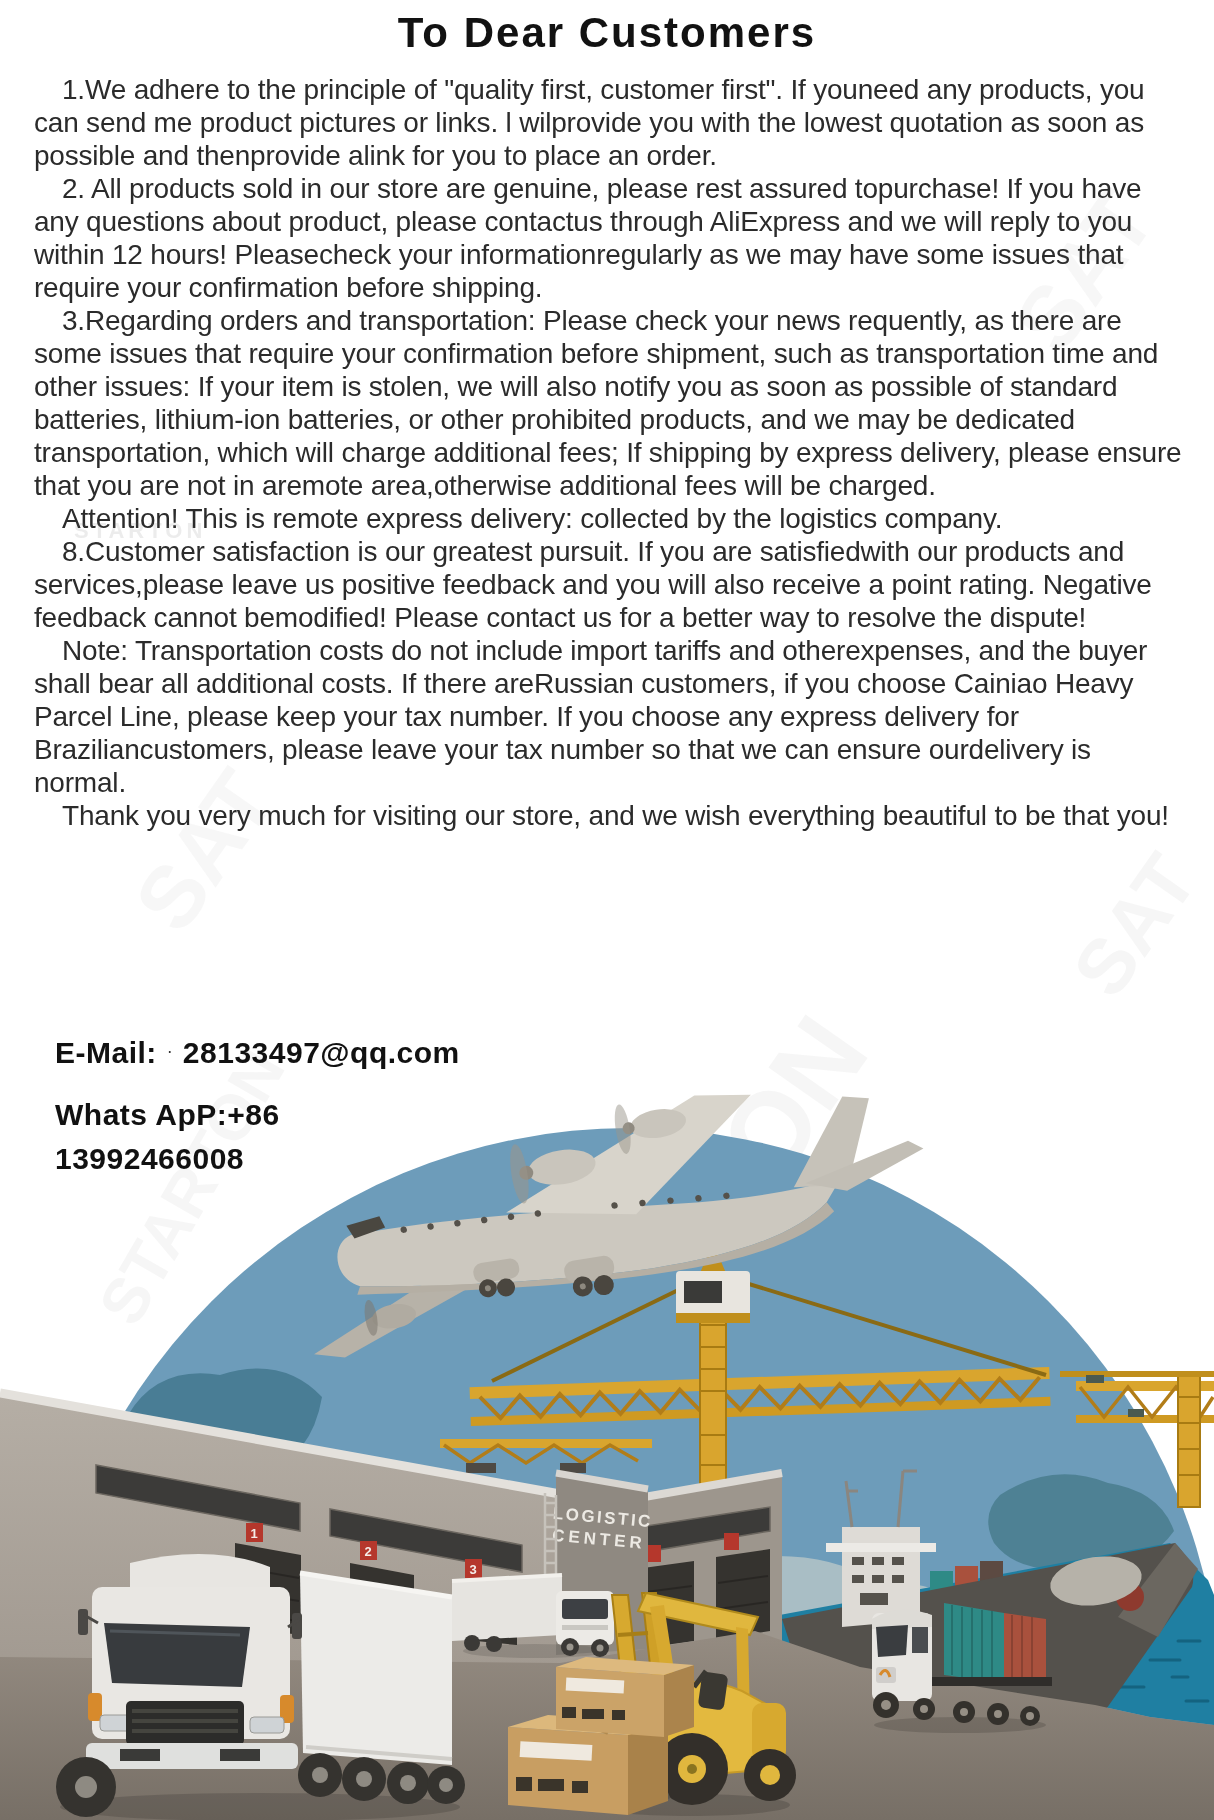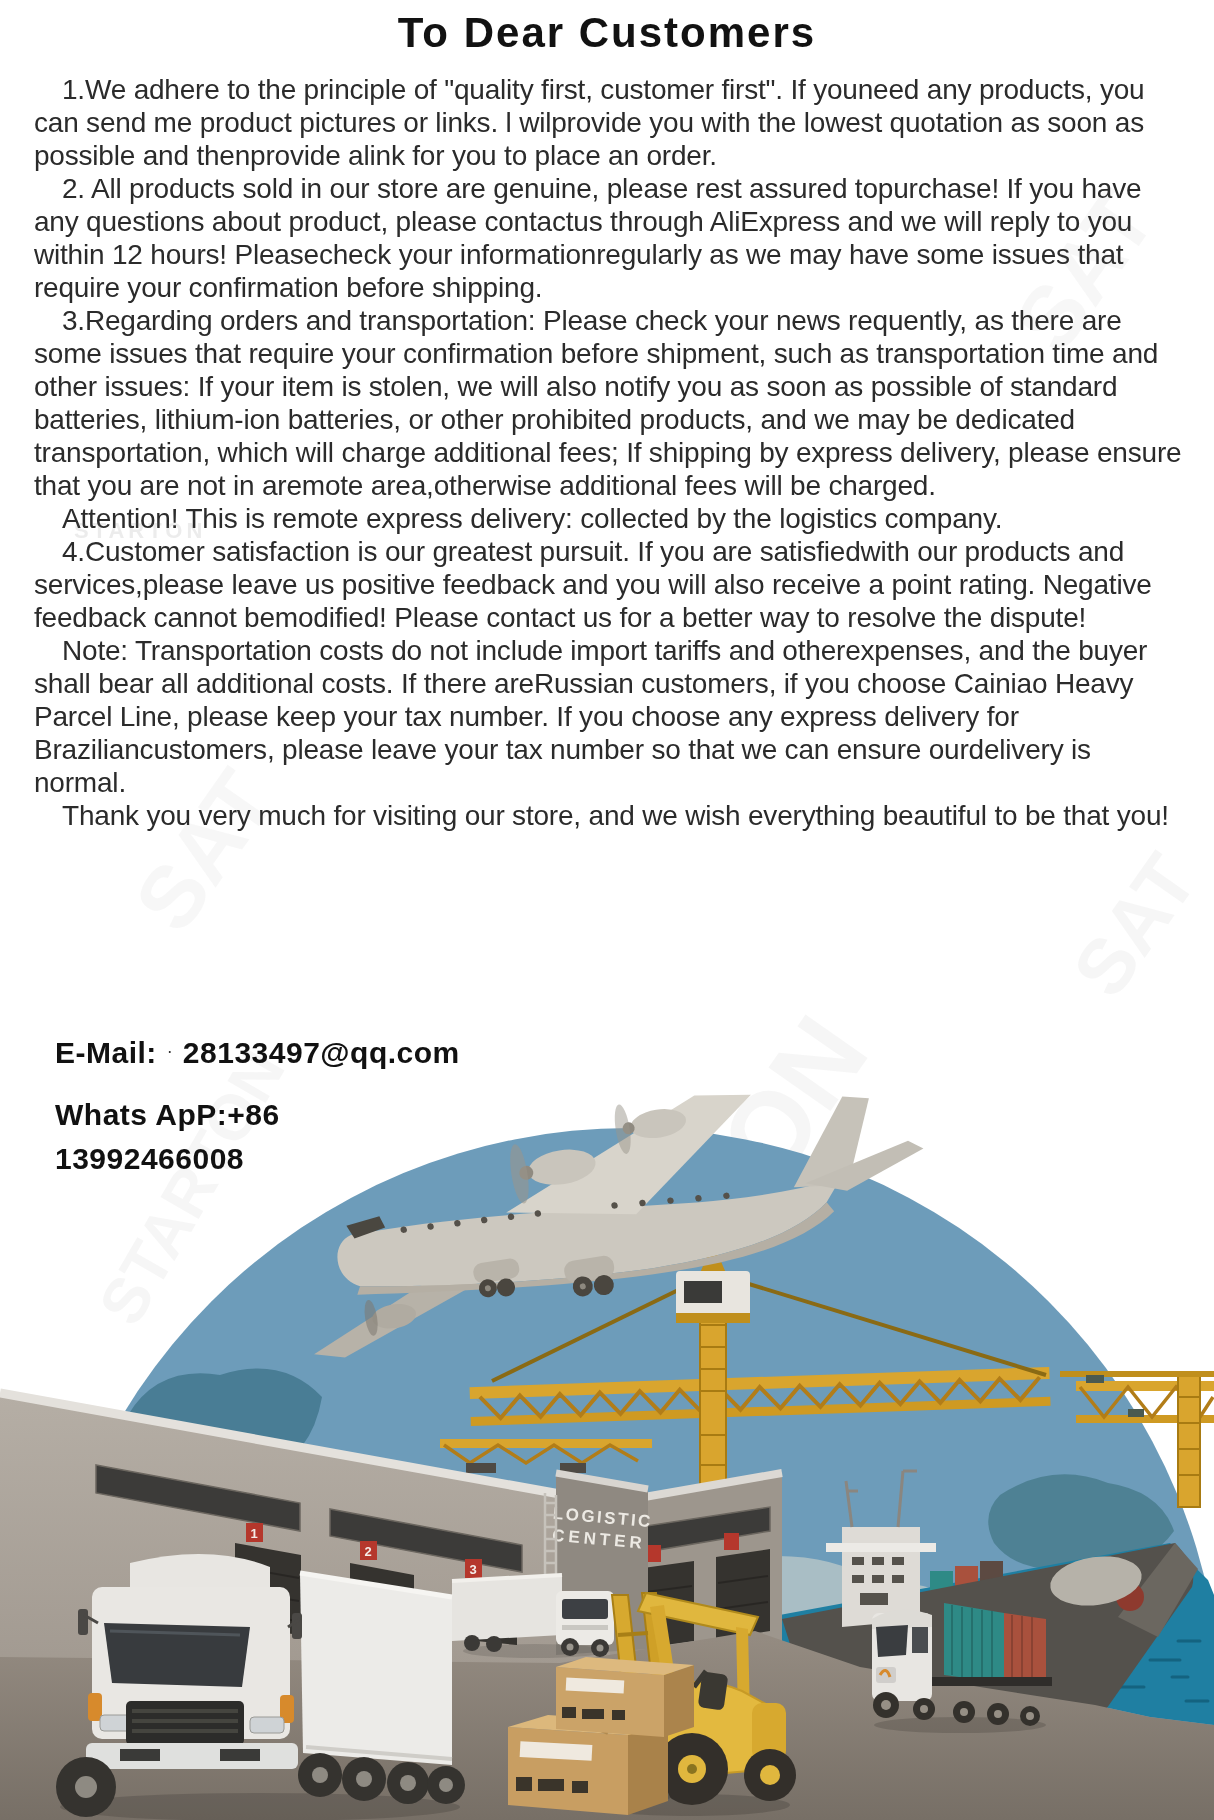--- a/index.html
+++ b/index.html
@@ -33,21 +33,21 @@
   <div class="wm" style="left:905px;top:1520px;font-size:70px;opacity:.12;color:#ffffff;transform:rotate(-55deg);">SAT</div>
   <div class="wm" style="left:545px;top:1320px;font-size:44px;opacity:.28;color:#5a5a5a;">★</div>
 
   <h1 class="title">To Dear Customers</h1>
 
   <div class="letter">
     <p>1.We adhere to the principle of "quality first, customer first". If youneed any products, you can send me product pictures or links. l wilprovide you with the lowest quotation as soon as possible and thenprovide alink for you to place an order.</p>
     <p>2. All products sold in our store are genuine, please rest assured topurchase! If you have any questions about product, please contactus through AliExpress and we will reply to you within 12 hours! Pleasecheck your informationregularly as we may have some issues that require your confirmation before shipping.</p>
     <p>3.Regarding orders and transportation: Please check your news requently, as there are some issues that require your confirmation before shipment, such as transportation time and other issues: If your item is stolen, we will also notify you as soon as possible of standard batteries, lithium-ion batteries, or other prohibited products, and we may be dedicated transportation, which will charge additional fees; If shipping by express delivery, please ensure that you are not in aremote area,otherwise additional fees will be charged.</p>
     <p>Attention! This is remote express delivery: collected by the logistics company.</p>
-    <p>4.Customer satisfaction is our greatest pursuit. If you are satisfiedwith our products and services,please leave us positive feedback and you will also receive a point rating. Negative feedback cannot bemodified! Please contact us for a better way to resolve the dispute!</p>
+    <p>8.Customer satisfaction is our greatest pursuit. If you are satisfiedwith our products and services,please leave us positive feedback and you will also receive a point rating. Negative feedback cannot bemodified! Please contact us for a better way to resolve the dispute!</p>
     <p>Note: Transportation costs do not include import tariffs and otherexpenses, and the buyer shall bear all additional costs. If there areRussian customers, if you choose Cainiao Heavy Parcel Line, please keep your tax number. If you choose any express delivery for Braziliancustomers, please leave your tax number so that we can ensure ourdelivery is normal.</p>
     <p>Thank you very much for visiting our store, and we wish everything beautiful to be that you!</p>
   </div>
 
   <div class="contact">
     <div class="contact-row">
       <span class="c-label">E-Mail:</span>
       <span class="c-sep">·</span>
       <span class="c-value">28133497@qq.com</span>
     </div>

